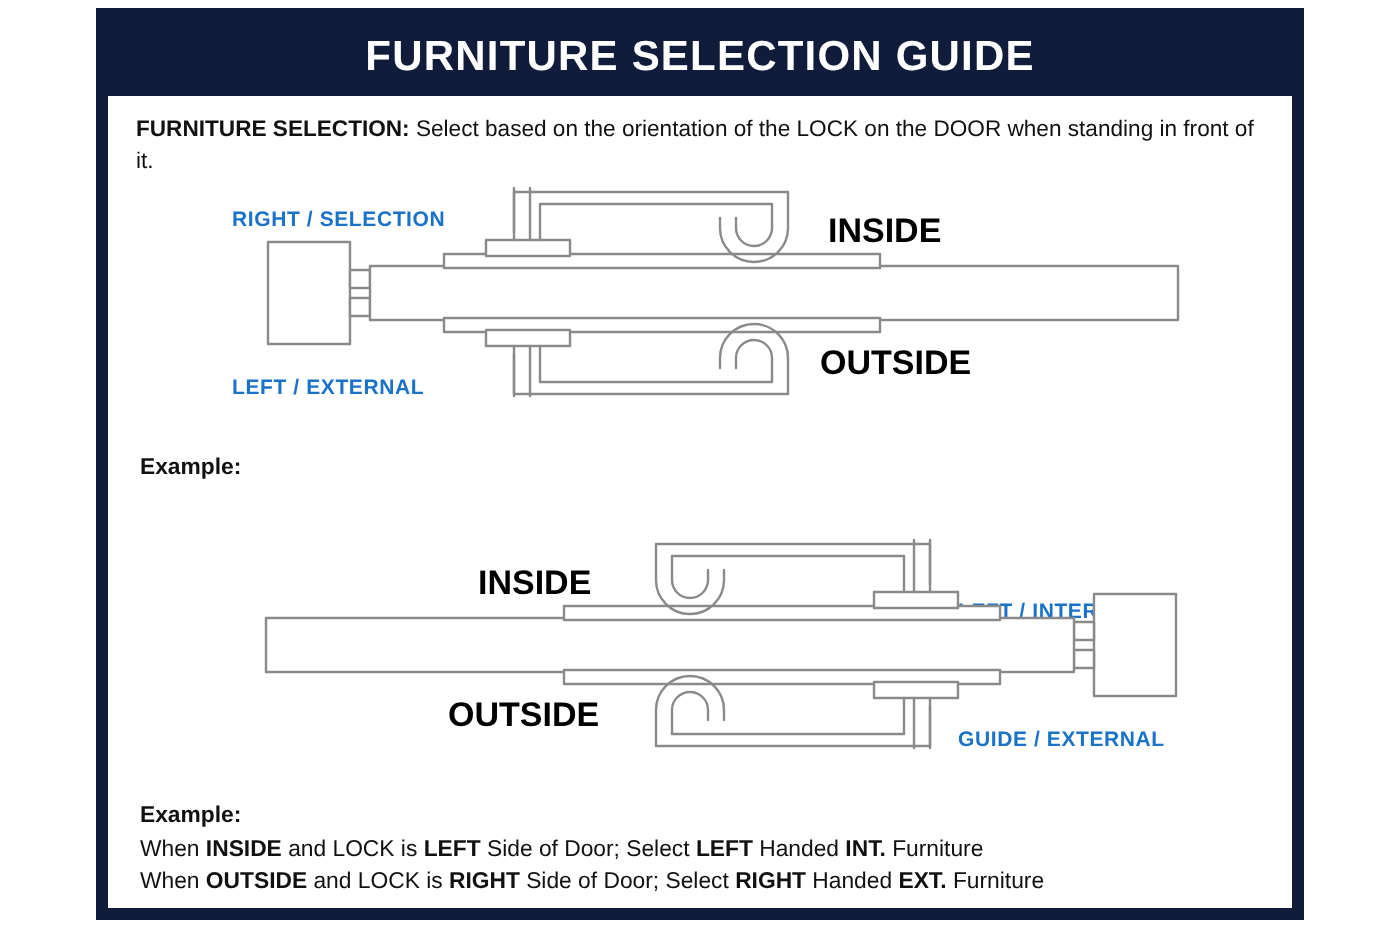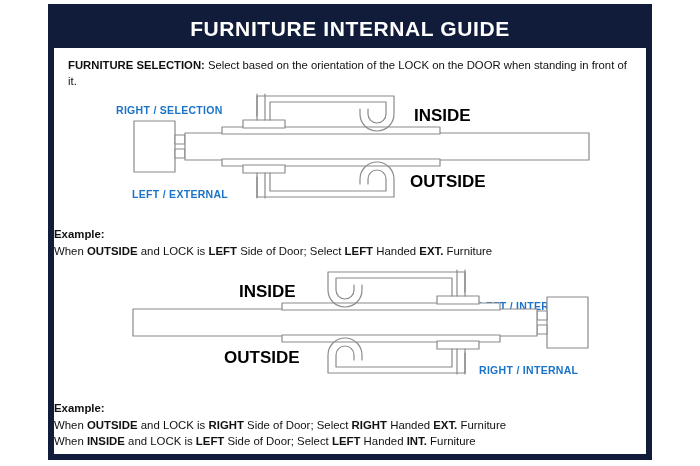--- a/index.html
+++ b/index.html
@@ -34,21 +34,21 @@
     text-decoration:underline;
   }
 
   .intro{
     position:absolute; left:14px; top:9px; right:8px;
     font-size:11.3px; color:#111111; line-height:1.42;
   }
   .intro b{font-weight:bold;}
 
   .example{
-    position:absolute; left:0; right:6px;
+    position:absolute; left:16px; right:6px;
     font-size:11.4px; color:#111; line-height:1.45;
   }
   .example .head{font-weight:bold;}
   .example b{font-weight:bold;}
 
   .blue-label{
     position:absolute;
     color:#1a73c8;
     font-size:10.5px;
     font-weight:bold;
@@ -62,30 +62,30 @@
     white-space:nowrap;
   }
   .diagram{position:absolute;}
   svg{display:block;overflow:visible;}
 </style>
 </head>
 <body>
 
 <div id="guide-frame">
 
-  <div id="guide-title">FURNITURE INTERNAL GUIDE</div>
+  <div id="guide-title">FURNITURE SELECTION GUIDE</div>
 
   <div id="guide-body">
 
     <div class="intro">
       <b>FURNITURE SELECTION:</b><span> Select based on the orientation of the LOCK on the DOOR when standing in front of it.</span>
     </div>
 
     <div class="blue-label" style="left:62px; top:56px;">RIGHT / SELECTION</div>
-    <div class="blue-label" style="left:62px; top:140px;margin-left:16px;">LEFT / EXTERNAL</div>
+    <div class="blue-label" style="left:62px; top:140px;">LEFT / EXTERNAL</div>
     <div class="side-label" style="left:360px; top:58px; font-size:17px;">INSIDE</div>
     <div class="side-label" style="left:356px; top:124px; font-size:17px;">OUTSIDE</div>
 
     <div class="diagram" style="left:0px; top:46px;">
       <svg width="604" height="130" viewBox="0 0 604 130">
         <g fill="none" stroke="#8a8a8a" stroke-width="1.2" stroke-linejoin="round" stroke-linecap="round">
 
           <rect x="80" y="27" width="41" height="51" fill="#ffffff"></rect>
 
           <rect x="121" y="41" width="10" height="9" fill="#ffffff"></rect>
@@ -112,25 +112,24 @@
           <path d="M 216 79 L 216 97 L 332 97 L 332 85 A 9 9 0 0 0 323 76 A 9 9 0 0 0 314 85 L 314 90"></path>
 
           <path d="M 203 83 L 203 103 L 340 103 L 340 85 A 17 17 0 0 0 323 68 A 17 17 0 0 0 306 85 L 306 90"></path>
 
         </g>
       </svg>
     </div>
 
     <div class="example" style="top:178px;">
       <div class="head">Example:</div>
-      <div><span>When </span><b>OUTSIDE</b><span> and LOCK is </span><b>LEFT</b><span> Side of Door;   Select </span><b>LEFT</b><span> Handed </span><b>EXT.</b><span> Furniture</span></div>
     </div>
 
     <div class="blue-label" style="left:425px; top:232px;margin-top:20px;">LEFT / INTERNAL</div>
-    <div class="blue-label" style="left:425px; top:316px;">RIGHT / INTERNAL</div>
+    <div class="blue-label" style="left:425px; top:316px;">GUIDE / EXTERNAL</div>
     <div class="side-label" style="left:185px; top:234px; font-size:17px;">INSIDE</div>
     <div class="side-label" style="left:170px; top:300px; font-size:17px;">OUTSIDE</div>
 
     <div class="diagram" style="left:0px; top:222px;">
       <svg width="604" height="130" viewBox="0 0 604 130">
 
         <g transform="translate(604,0) scale(-1,1)" fill="none" stroke="#8a8a8a" stroke-width="1.2" stroke-linejoin="round" stroke-linecap="round">
 
           <rect x="70" y="27" width="41" height="51" fill="#ffffff"></rect>
           <rect x="111" y="41" width="10" height="9" fill="#ffffff"></rect>
@@ -154,18 +153,18 @@
 
           <path d="M 206 79 L 206 97 L 322 97 L 322 85 A 9 9 0 0 0 313 76 A 9 9 0 0 0 304 85 L 304 90"></path>
           <path d="M 193 83 L 193 103 L 330 103 L 330 85 A 17 17 0 0 0 313 68 A 17 17 0 0 0 296 85 L 296 90"></path>
 
         </g>
       </svg>
     </div>
 
     <div class="example" style="top:352px;">
       <div class="head">Example:</div>
+      <div><span>When </span><b>INSIDE</b><span> and LOCK is </span><b>LEFT</b><span> Side of Door;  Select </span><b>LEFT</b><span> Handed </span><b>INT.</b><span> Furniture</span></div>
       <div><span>When </span><b>OUTSIDE</b><span> and LOCK is </span><b>RIGHT</b><span> Side of Door;   Select </span><b>RIGHT</b><span> Handed </span><b>EXT.</b><span> Furniture</span></div>
-      <div><span>When </span><b>INSIDE</b><span> and LOCK is </span><b>LEFT</b><span> Side of Door;  Select </span><b>LEFT</b><span> Handed </span><b>INT.</b><span> Furniture</span></div>
     </div>
 
   </div>
 </div>
 
 </body></html>

